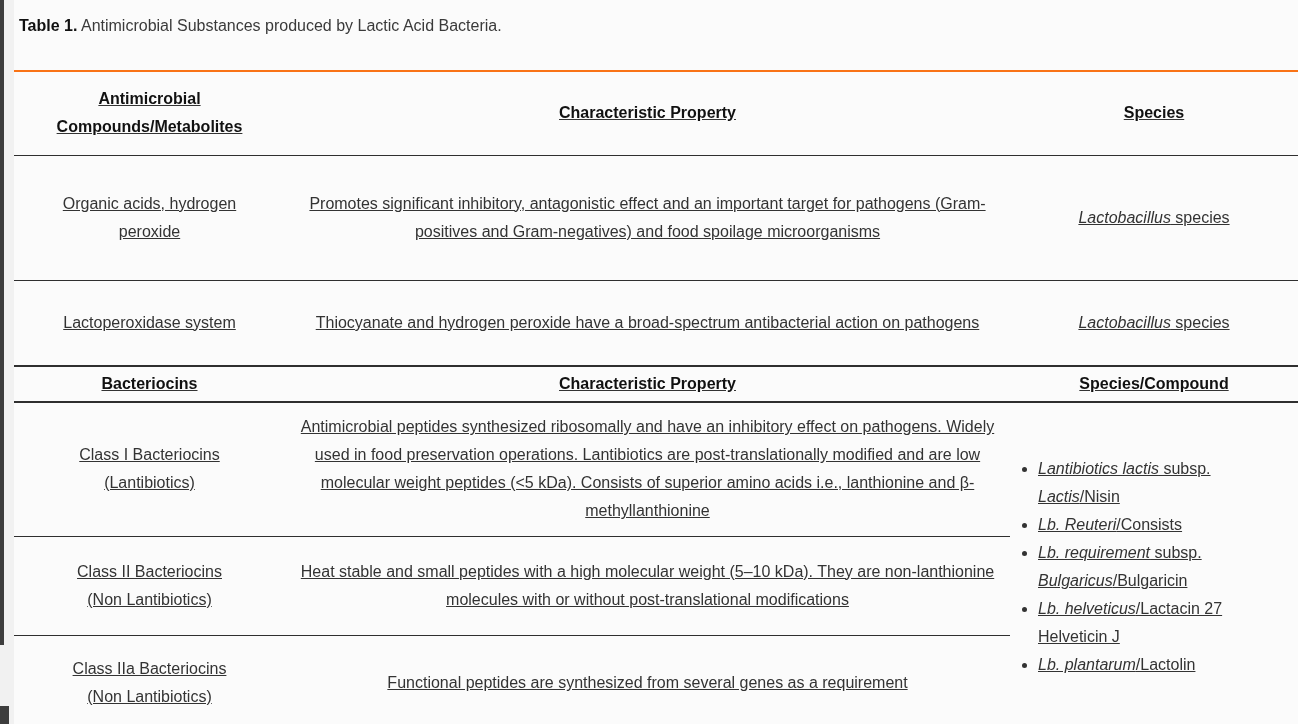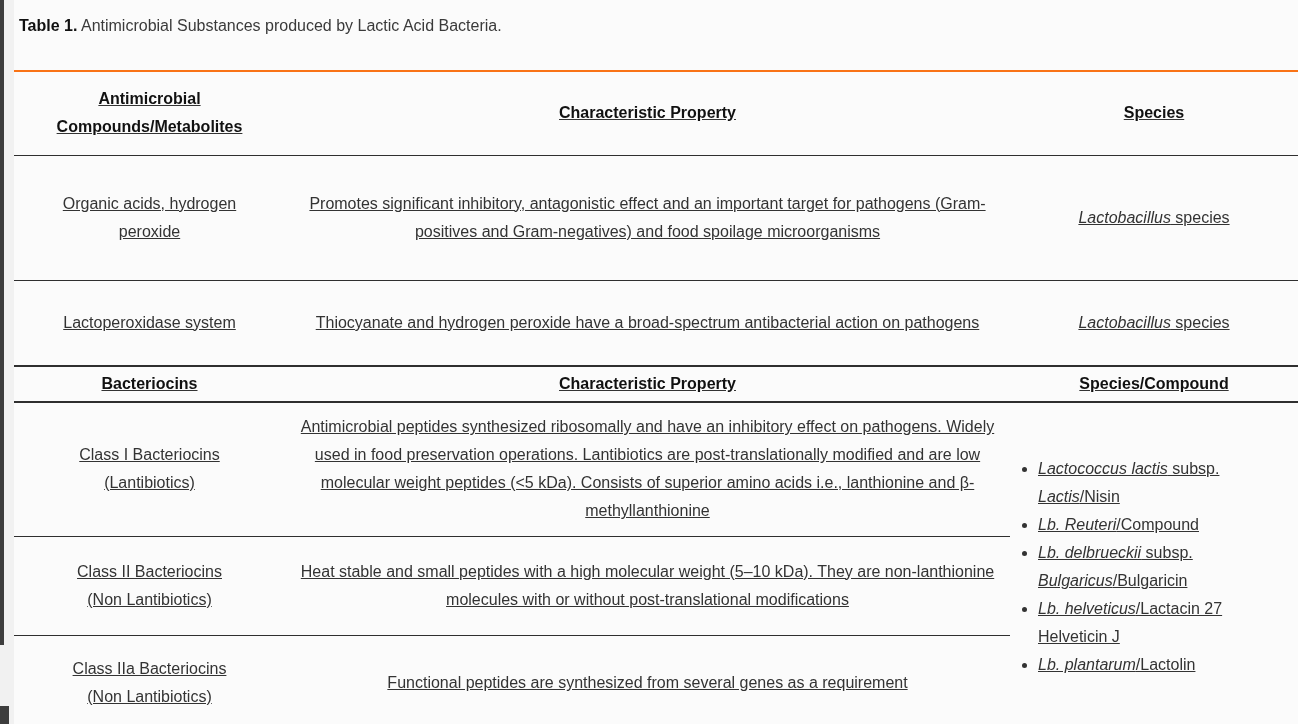--- a/index.html
+++ b/index.html
@@ -140,23 +140,23 @@
         <th>Characteristic Property</th>
         <th>Species/Compound</th>
       </tr>
 
       <tr class="r3">
         <td class="prewrap plain">Class I Bacteriocins
 (Lantibiotics)</td>
         <td class="plain">Antimicrobial peptides synthesized ribosomally and have an inhibitory effect on pathogens. Widely used in food preservation operations. Lantibiotics are post-translationally modified and are low molecular weight peptides (&lt;5 kDa). Consists of superior amino acids i.e., lanthionine and β-methyllanthionine</td>
         <td class="species-list-cell" rowspan="3">
           <ul>
-              <li><i>Lactococcus lactis</i><span> subsp. </span><i>Lactis</i><span>/Nisin</span></li>
-              <li><i>Lb. Reuteri</i><span>/Compound</span></li>
-              <li><i>Lb. delbrueckii</i><span> subsp. </span><i>Bulgaricus</i><span>/Bulgaricin</span></li>
+              <li><i>Lantibiotics lactis</i><span> subsp. </span><i>Lactis</i><span>/Nisin</span></li>
+              <li><i>Lb. Reuteri</i><span>/Consists</span></li>
+              <li><i>Lb. requirement</i><span> subsp. </span><i>Bulgaricus</i><span>/Bulgaricin</span></li>
               <li><i>Lb. helveticus</i><span>/Lactacin 27 Helveticin J</span></li>
               <li><i>Lb. plantarum</i><span>/Lactolin</span></li>
             </ul>
         </td>
       </tr>
 
       <tr class="r4">
         <td class="prewrap">Class II Bacteriocins
 (Non Lantibiotics)</td>
         <td>Heat stable and small peptides with a high molecular weight (5–10 kDa). They are non-lanthionine molecules with or without post-translational modifications</td>

